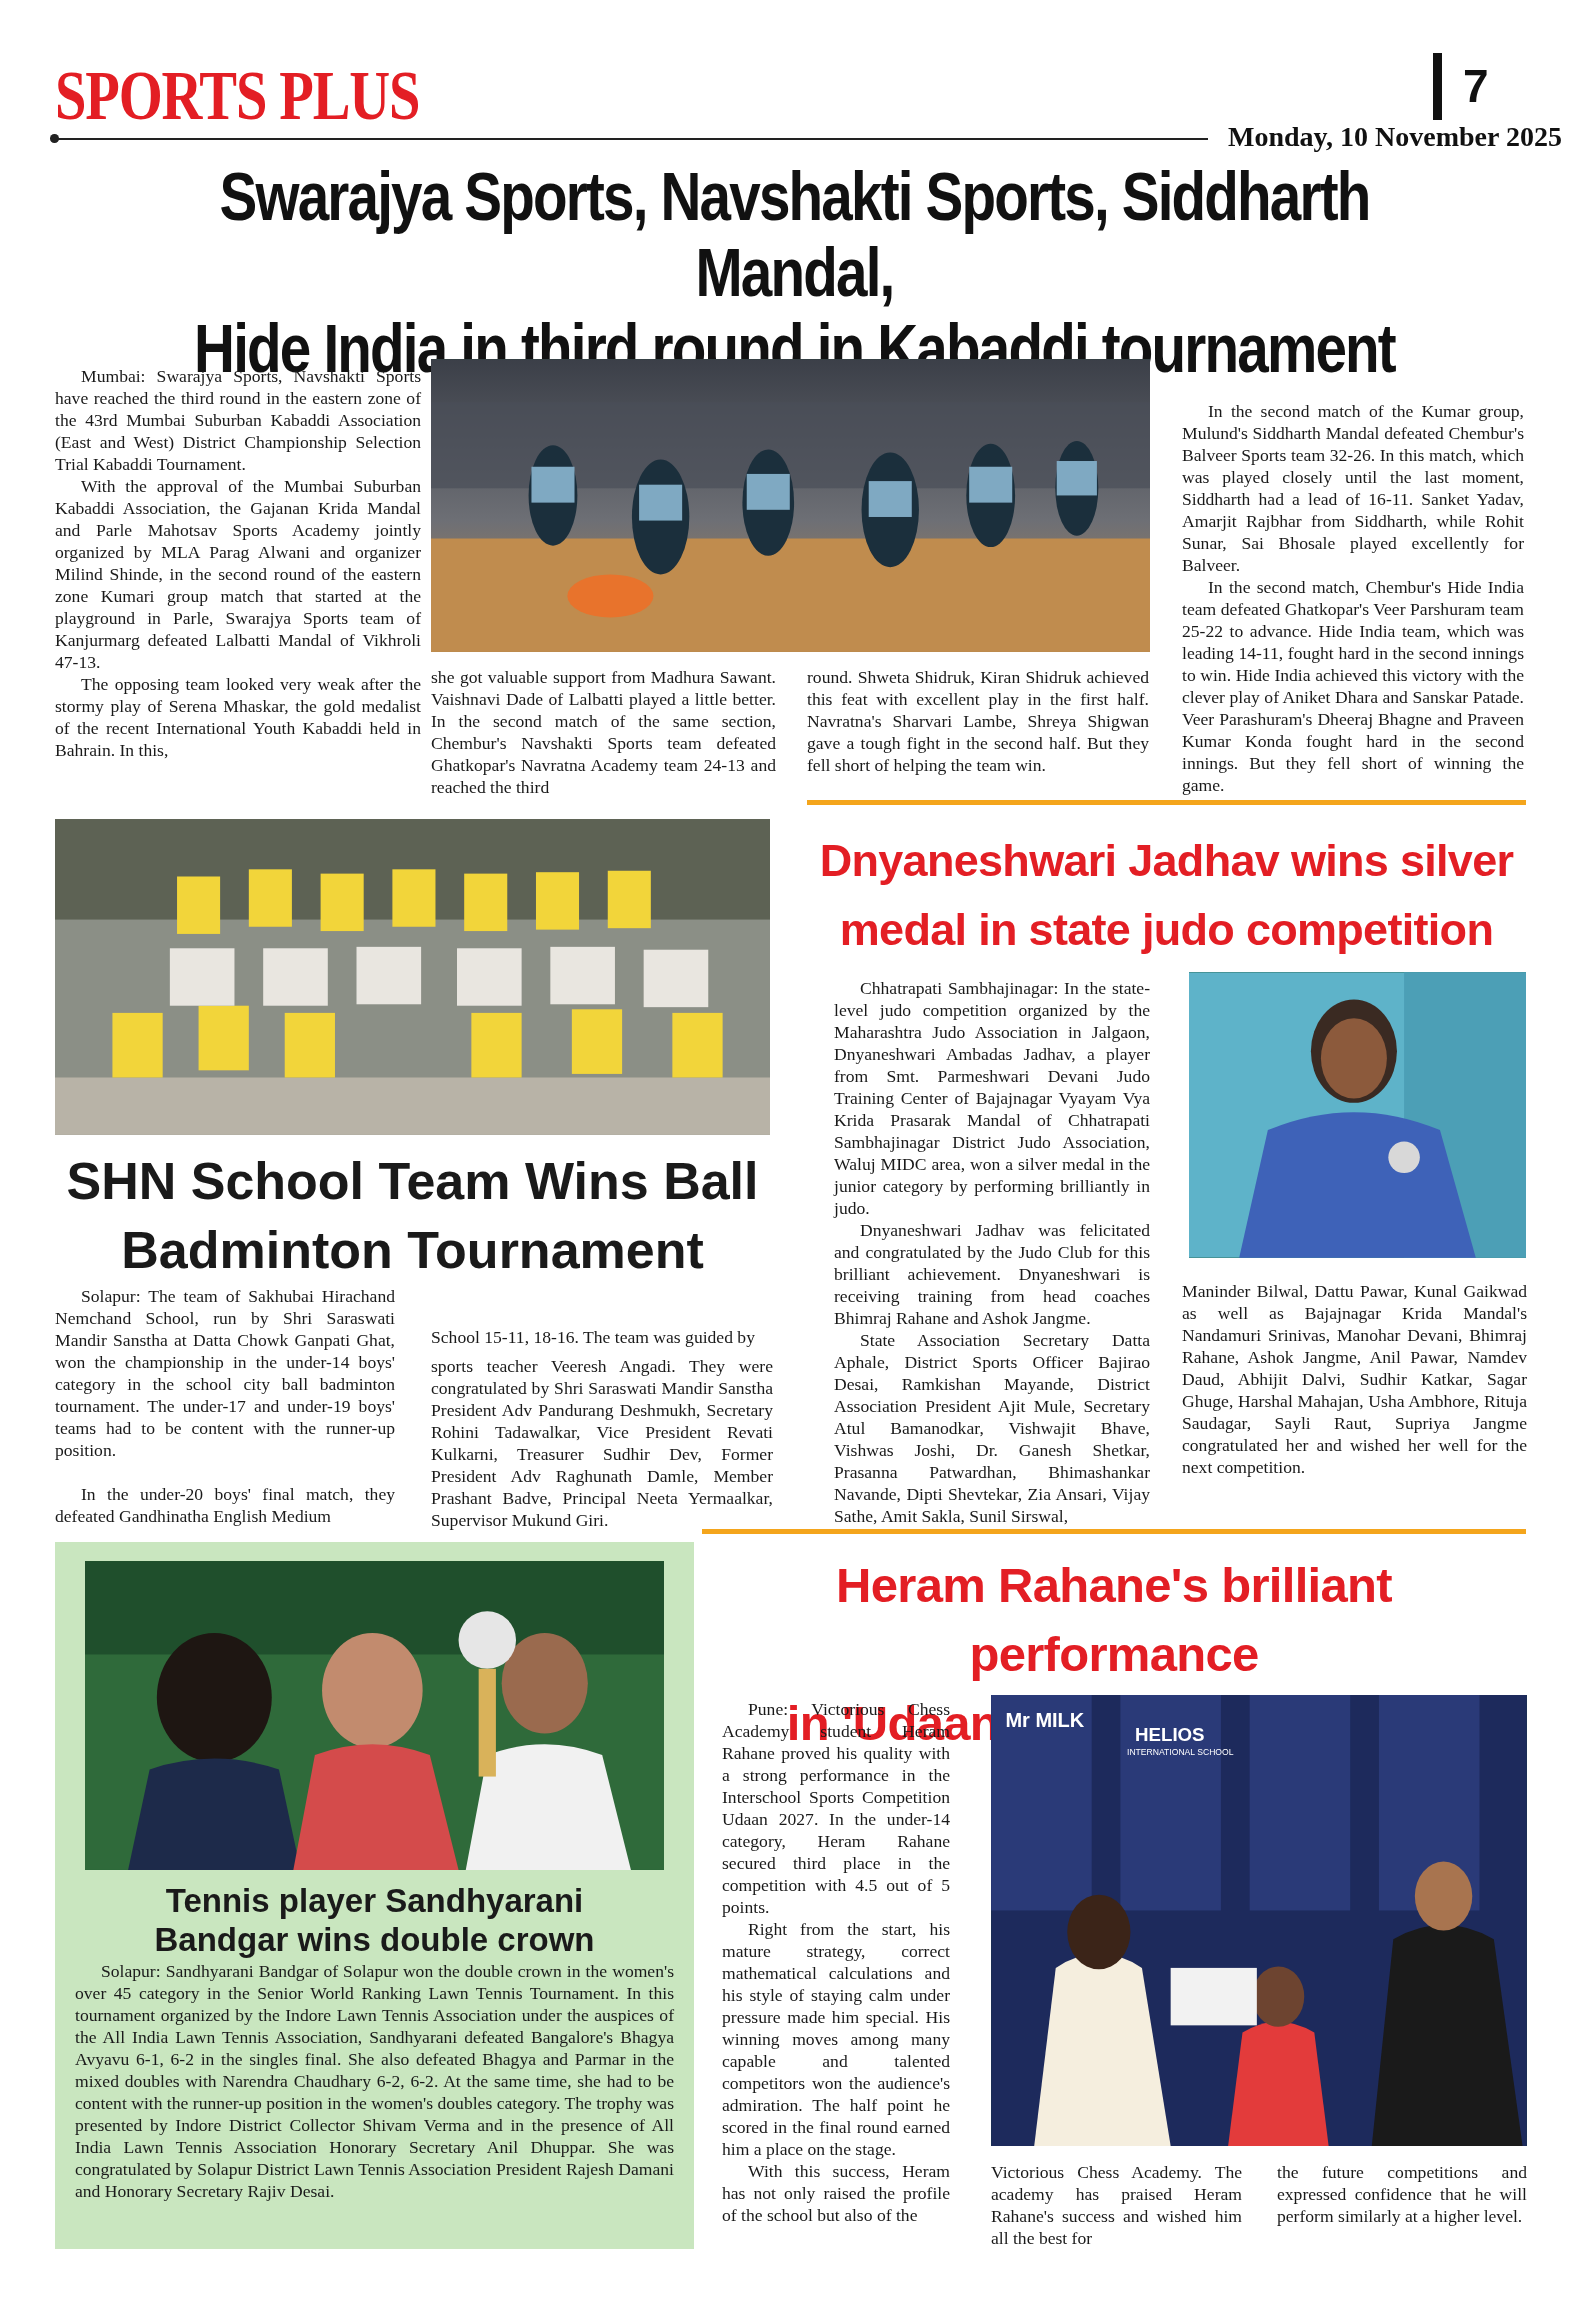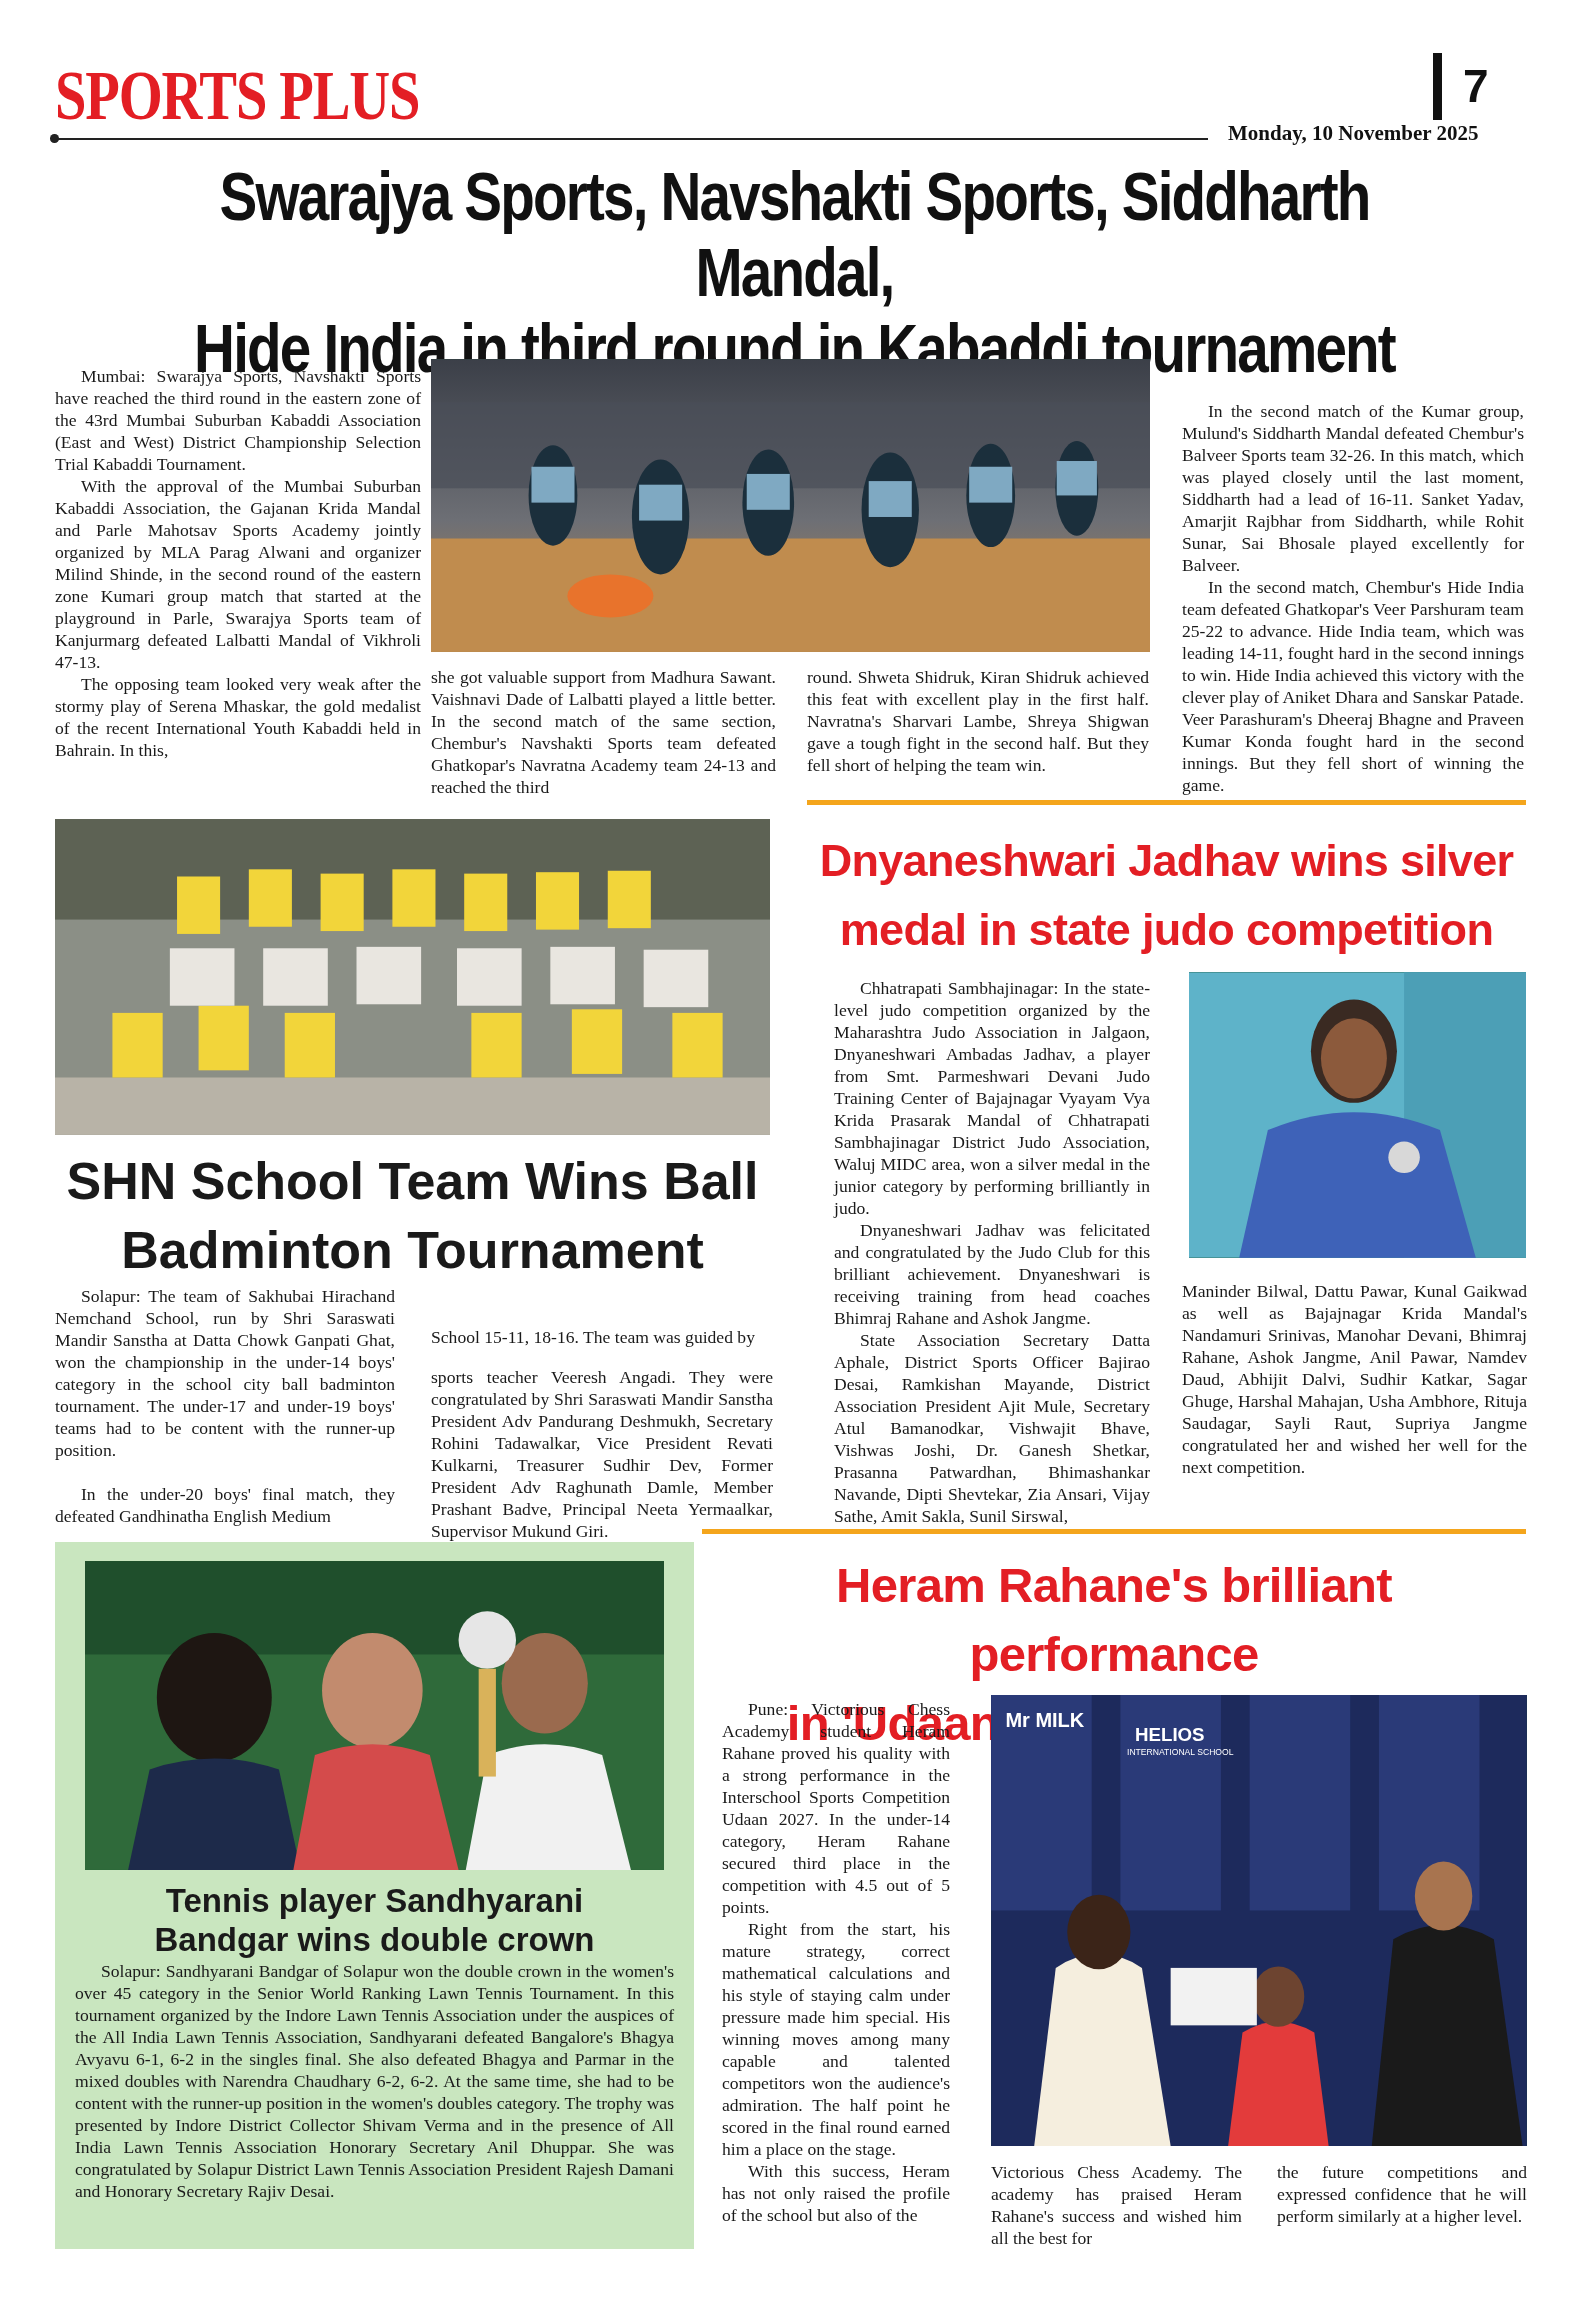--- a/index.html
+++ b/index.html
@@ -3,21 +3,21 @@
 <meta charset="utf-8">
 <style>
   *{box-sizing:border-box;margin:0;padding:0;}
   body{width:1583px;height:2319px;background:#ffffff;font-family:"Liberation Serif",serif;color:#1a1a1a;position:relative;overflow:hidden;}
   .abs{position:absolute;}
   .section-title{left:55px;top:57px;font-family:"Liberation Serif",serif;font-weight:bold;color:#e31e24;font-size:69px;letter-spacing:-1.4px;transform:scaleX(0.82);transform-origin:left top;}
   .rule-top{left:55px;top:138px;width:1153px;height:2.2px;background:#222;}
   .rule-dot{left:50px;top:134px;width:8.6px;height:8.6px;border-radius:50%;background:#222;}
   .page-bar{left:1433px;top:53px;width:8.6px;height:67px;background:#111;}
   .page-num{left:1463px;top:59px;font-family:"Liberation Sans",sans-serif;font-weight:bold;font-size:46px;color:#111;}
-  .date{left:1228px;top:121px;font-family:"Liberation Serif",serif;font-weight:bold;font-size:21px;color:#111;}
+  .date{left:1228px;top:121px;font-family:"Liberation Serif",serif;font-weight:bold;font-size:28px;color:#111;}
   .headline-main{left:55px;top:159px;width:1479px;text-align:center;font-family:"Liberation Sans",sans-serif;font-weight:bold;font-size:69px;line-height:76px;color:#111;letter-spacing:-2.2px;transform:scaleX(0.82);transform-origin:center top;}
   .col{font-size:17.6px;line-height:22px;text-align:justify;text-indent:26px;hyphens:auto;}
   .col p{text-indent:26px;}
   .photo{background:#14532d;overflow:hidden;}
   .redhead{font-family:"Liberation Sans",sans-serif;font-weight:bold;color:#e31e24;text-align:center;letter-spacing:-0.7px;}
   .blackhead{font-family:"Liberation Sans",sans-serif;font-weight:bold;color:#1a1a1a;text-align:center;}
   .orange-rule{height:5px;background:#f4a51c;}
   .green-box{background:#c9e6bf;}
 </style>
 </head>
@@ -119,21 +119,21 @@
 <div class="abs blackhead" style="left:55px;top:1147px;width:715px;font-size:52px;line-height:69px;">
   <div>SHN School Team Wins Ball</div>
   <div>Badminton Tournament</div>
 </div>
 <div class="abs col" style="left:55px;top:1285px;width:340px;">
   <p>Solapur: The team of Sakhubai Hirachand Nemchand School, run by Shri Saraswati Mandir Sanstha at Datta Chowk Ganpati Ghat, won the championship in the under-14 boys' category in the school city ball badminton tournament. The under-17 and under-19 boys' teams had to be content with the runner-up position.</p>
   <p style="margin-top:21.5px">In the under-20 boys' final match, they defeated Gandhinatha English Medium</p>
 </div>
 <div class="abs col" style="left:431px;top:1326px;width:342px;">
   <p style="text-indent:0">School 15-11, 18-16. The team was guided by</p>
-  <p style="margin-top:18px;text-indent:0">sports teacher Veeresh Angadi. They were congratulated by Shri Saraswati Mandir Sanstha President Adv Pandurang Deshmukh, Secretary Rohini Tadawalkar, Vice President Revati Kulkarni, Treasurer Sudhir Dev, Former President Adv Raghunath Damle, Member Prashant Badve, Principal Neeta Yermaalkar, Supervisor Mukund Giri.</p>
+  <p style="margin-top:7px;text-indent:0">sports teacher Veeresh Angadi. They were congratulated by Shri Saraswati Mandir Sanstha President Adv Pandurang Deshmukh, Secretary Rohini Tadawalkar, Vice President Revati Kulkarni, Treasurer Sudhir Dev, Former President Adv Raghunath Damle, Member Prashant Badve, Principal Neeta Yermaalkar, Supervisor Mukund Giri.</p>
 </div>
 
 <div class="abs redhead" style="left:807px;top:826px;width:719px;font-size:45px;line-height:69px;">
   <div>Dnyaneshwari Jadhav wins silver</div>
   <div>medal in state judo competition</div>
 </div>
 <div class="abs col" style="left:834px;top:977px;width:316px;">
   <p>Chhatrapati Sambhajinagar: In the state-level judo competition organized by the Maharashtra Judo Association in Jalgaon, Dnyaneshwari Ambadas Jadhav, a player from Smt. Parmeshwari Devani Judo Training Center of Bajajnagar Vyayam Vya Krida Prasarak Mandal of Chhatrapati Sambhajinagar District Judo Association, Waluj MIDC area, won a silver medal in the junior category by performing brilliantly in judo.</p>
   <p>Dnyaneshwari Jadhav was felicitated and congratulated by the Judo Club for this brilliant achievement. Dnyaneshwari is receiving training from head coaches Bhimraj Rahane and Ashok Jangme.</p>
   <p>State Association Secretary Datta Aphale, District Sports Officer Bajirao Desai, Ramkishan Mayande, District Association President Ajit Mule, Secretary Atul Bamanodkar, Vishwajit Bhave, Vishwas Joshi, Dr. Ganesh Shetkar, Prasanna Patwardhan, Bhimashankar Navande, Dipti Shevtekar, Zia Ansari, Vijay Sathe, Amit Sakla, Sunil Sirswal,</p>

